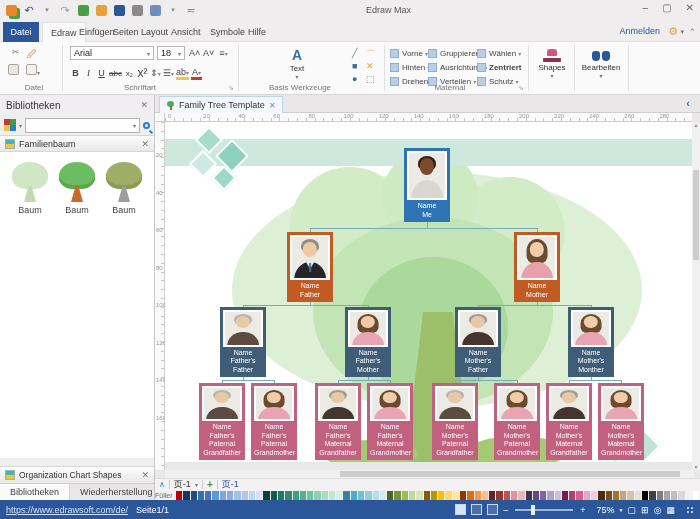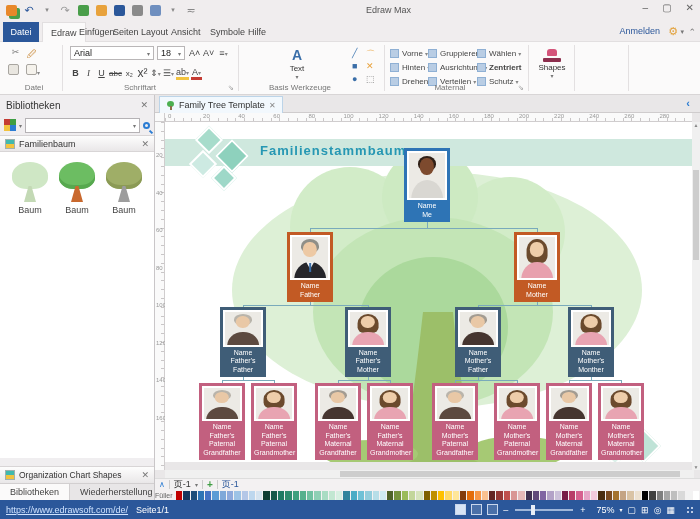--- a/index.html
+++ b/index.html
@@ -348,20 +348,25 @@
     <div class="glabel" style="left:420px; width:60px;">Maternal</div>
     <span class="launcher" style="left:518px;">⇘</span>
     <div class="rsep" style="left:528px;"></div>
 
     <div class="bigbtn" style="left:533px; width:38px;">
       <span class="stamp"></span>
       <span class="lbl">Shapes</span>
         <span class="car">▾</span>
     </div>
     <div class="rsep" style="left:574px;"></div>
+    <div class="bigbtn" style="left:578px; width:46px;">
+      <span class="binoc"></span>
+      <span class="lbl">Bearbeiten</span>
+        <span class="car">▾</span>
+    </div>
     <div class="rsep" style="left:628px;"></div>
   </div>
 
   <div class="sidebar">
     <div class="sb-title">
       <span>Bibliotheken</span>
       <span class="sb-x">✕</span>
     </div>
     <div class="sb-search">
       <span class="libgrid">
@@ -461,21 +466,20 @@
         <circle cx="345" cy="110" r="55" fill="#d2ecc8"></circle>
         <circle cx="265" cy="75" r="48" fill="#cdeac2"></circle>
         <ellipse cx="268" cy="190" rx="120" ry="95" fill="#c3e5b6"></ellipse>
         <ellipse cx="268" cy="205" rx="75" ry="70" fill="#abd99c"></ellipse>
         <path d="M238,340 C248,280 254,225 258,190 L288,190 C292,235 300,295 315,340 Z" fill="#9cbf69"></path>
         <ellipse cx="205" cy="332" rx="48" ry="14" fill="#a6c974"></ellipse>
         <ellipse cx="352" cy="330" rx="50" ry="16" fill="#a6c974"></ellipse>
       </svg>
 
       <div class="band"></div>
-      <div class="fam-title">Familienstammbaum</div>
 
       <div class="diamond" style="left:34px; top:8px; width:20px; height:20px; background:#a7dccb;"></div>
       <div class="diamond" style="left:55px; top:22px; width:24px; height:24px; background:#8ed1bd;"></div>
       <div class="diamond" style="left:28px; top:32px; width:20px; height:20px; background:#cdeae2;"></div>
       <div class="diamond" style="left:50px; top:47px; width:18px; height:18px; background:#9ed8c8;"></div>
 
       <div class="diamond" style="left:443px; top:300px; width:22px; height:22px; background:#cfe9e0;"></div>
       <div class="diamond" style="left:467px; top:312px; width:24px; height:24px; background:#bfe3d7;"></div>
       <div class="diamond" style="left:441px; top:322px; width:18px; height:18px; background:#dcf0e9;"></div>
 

